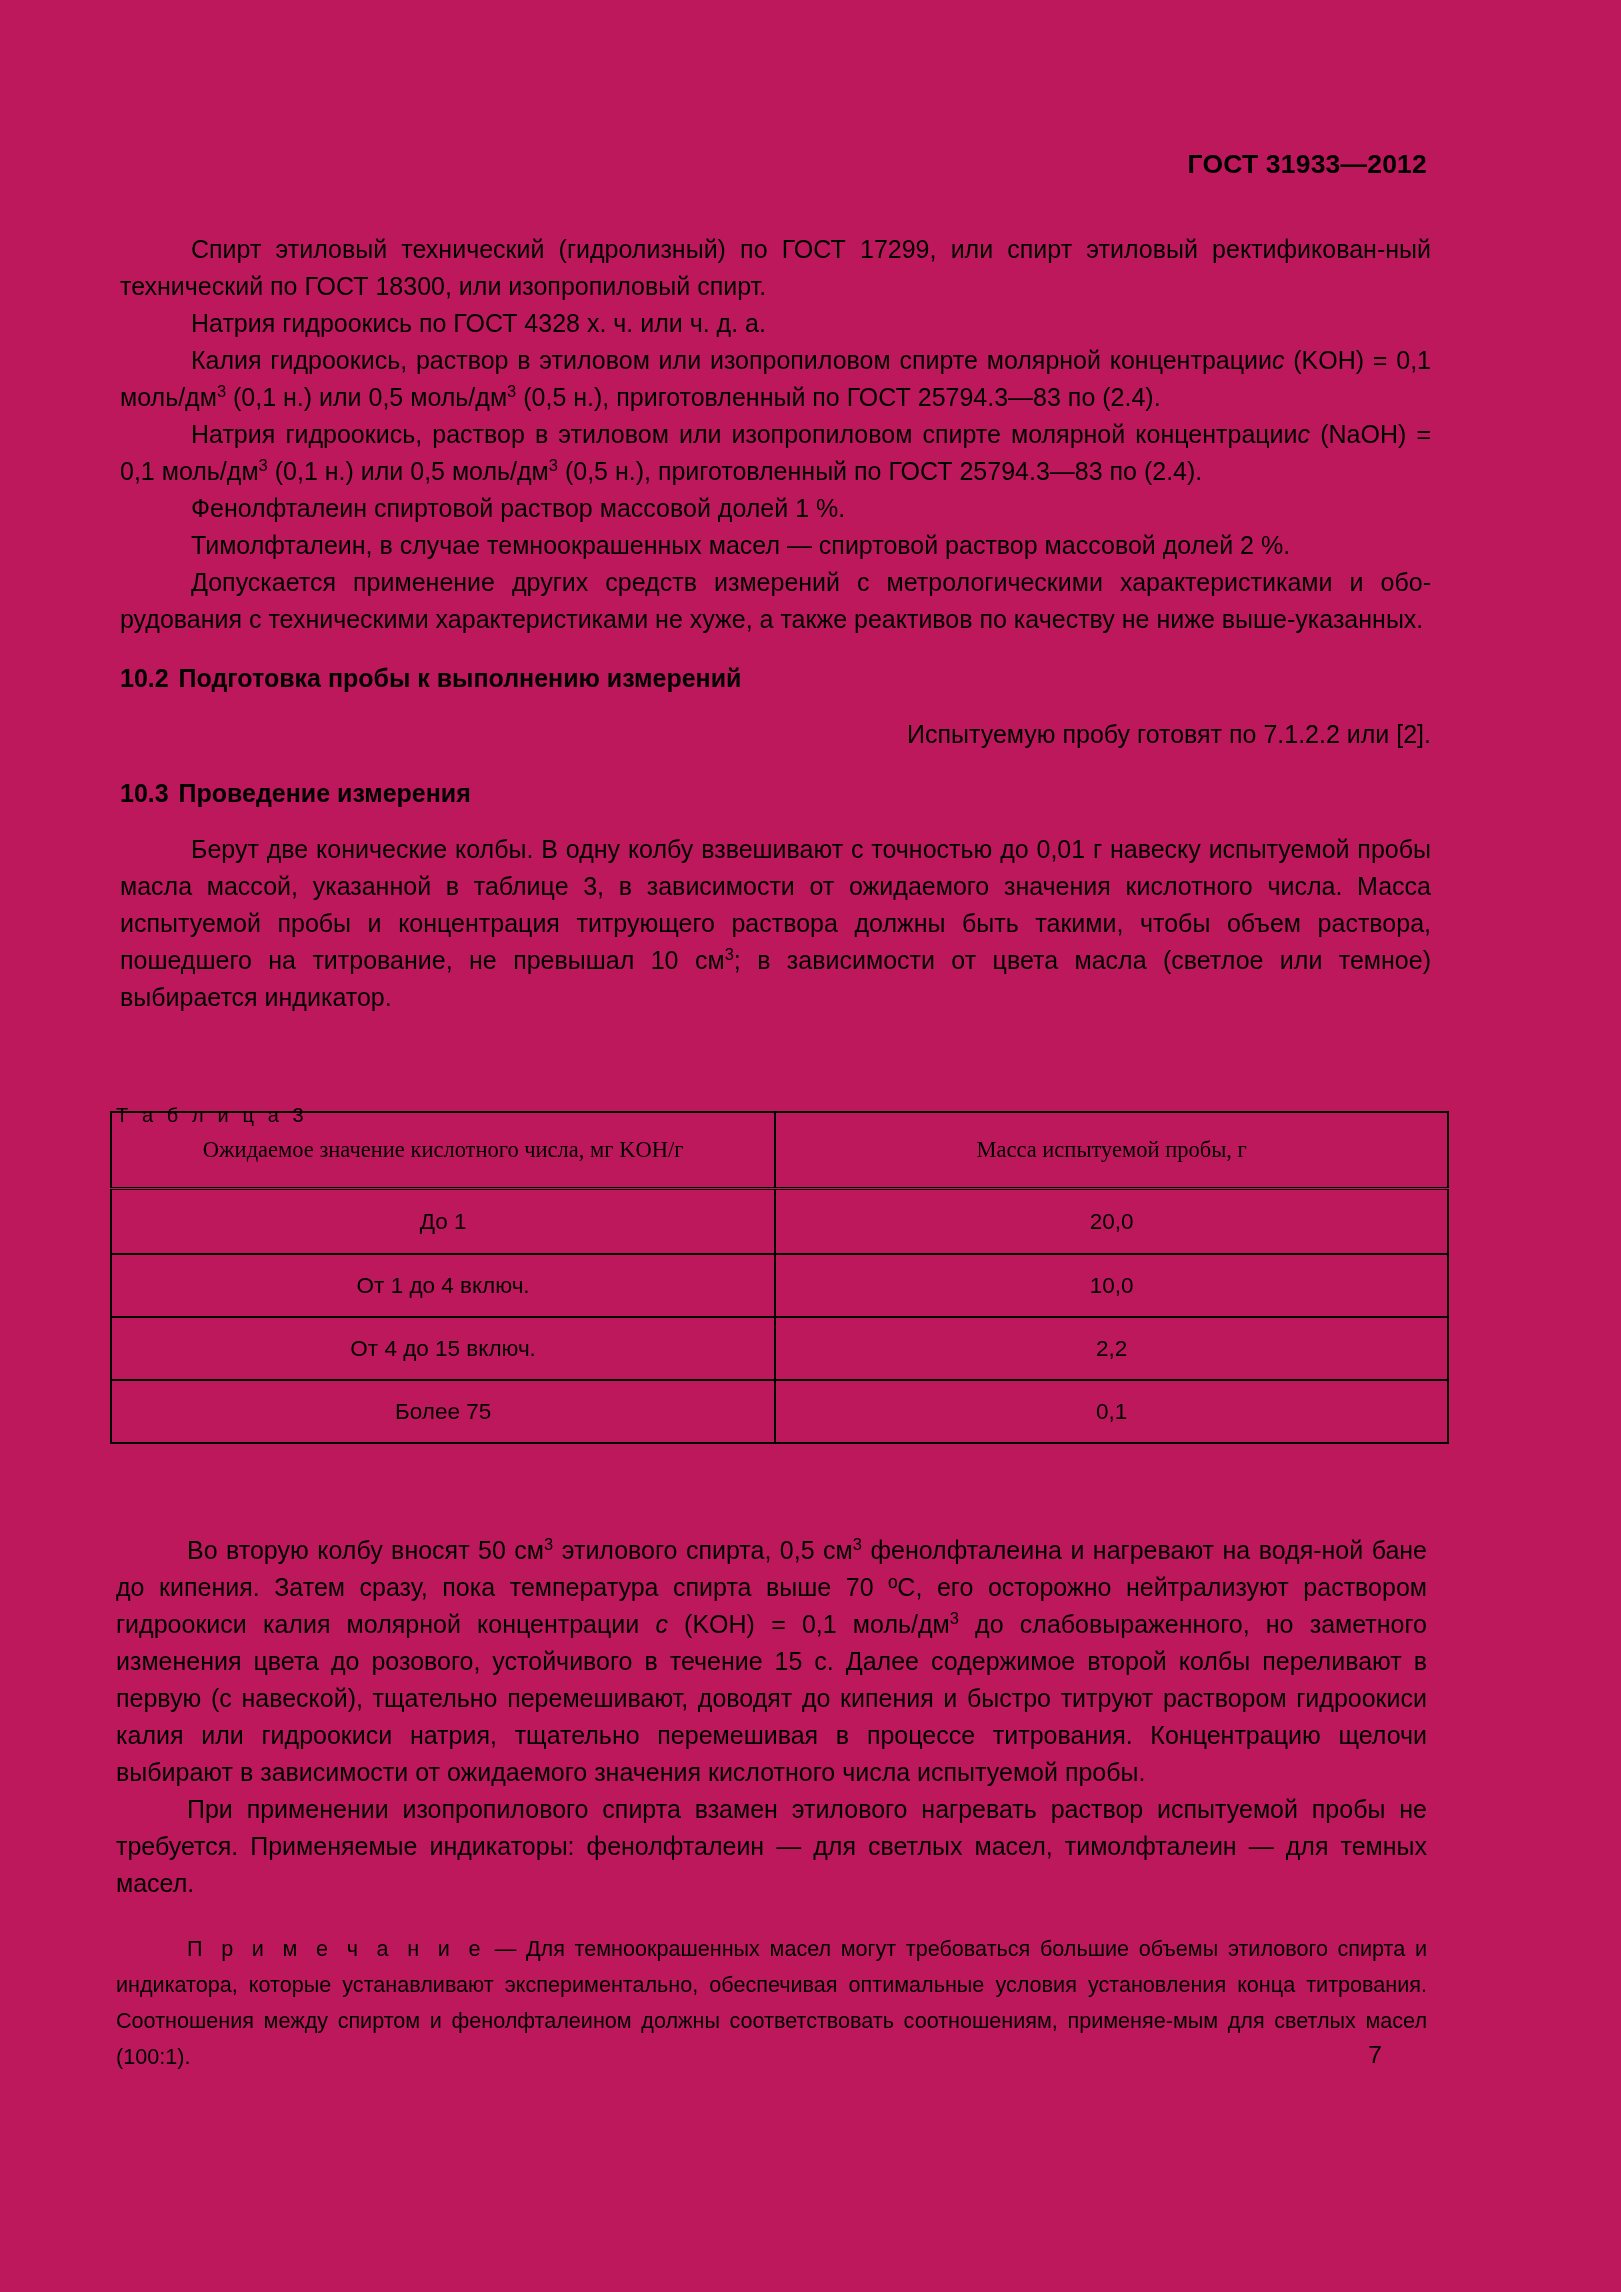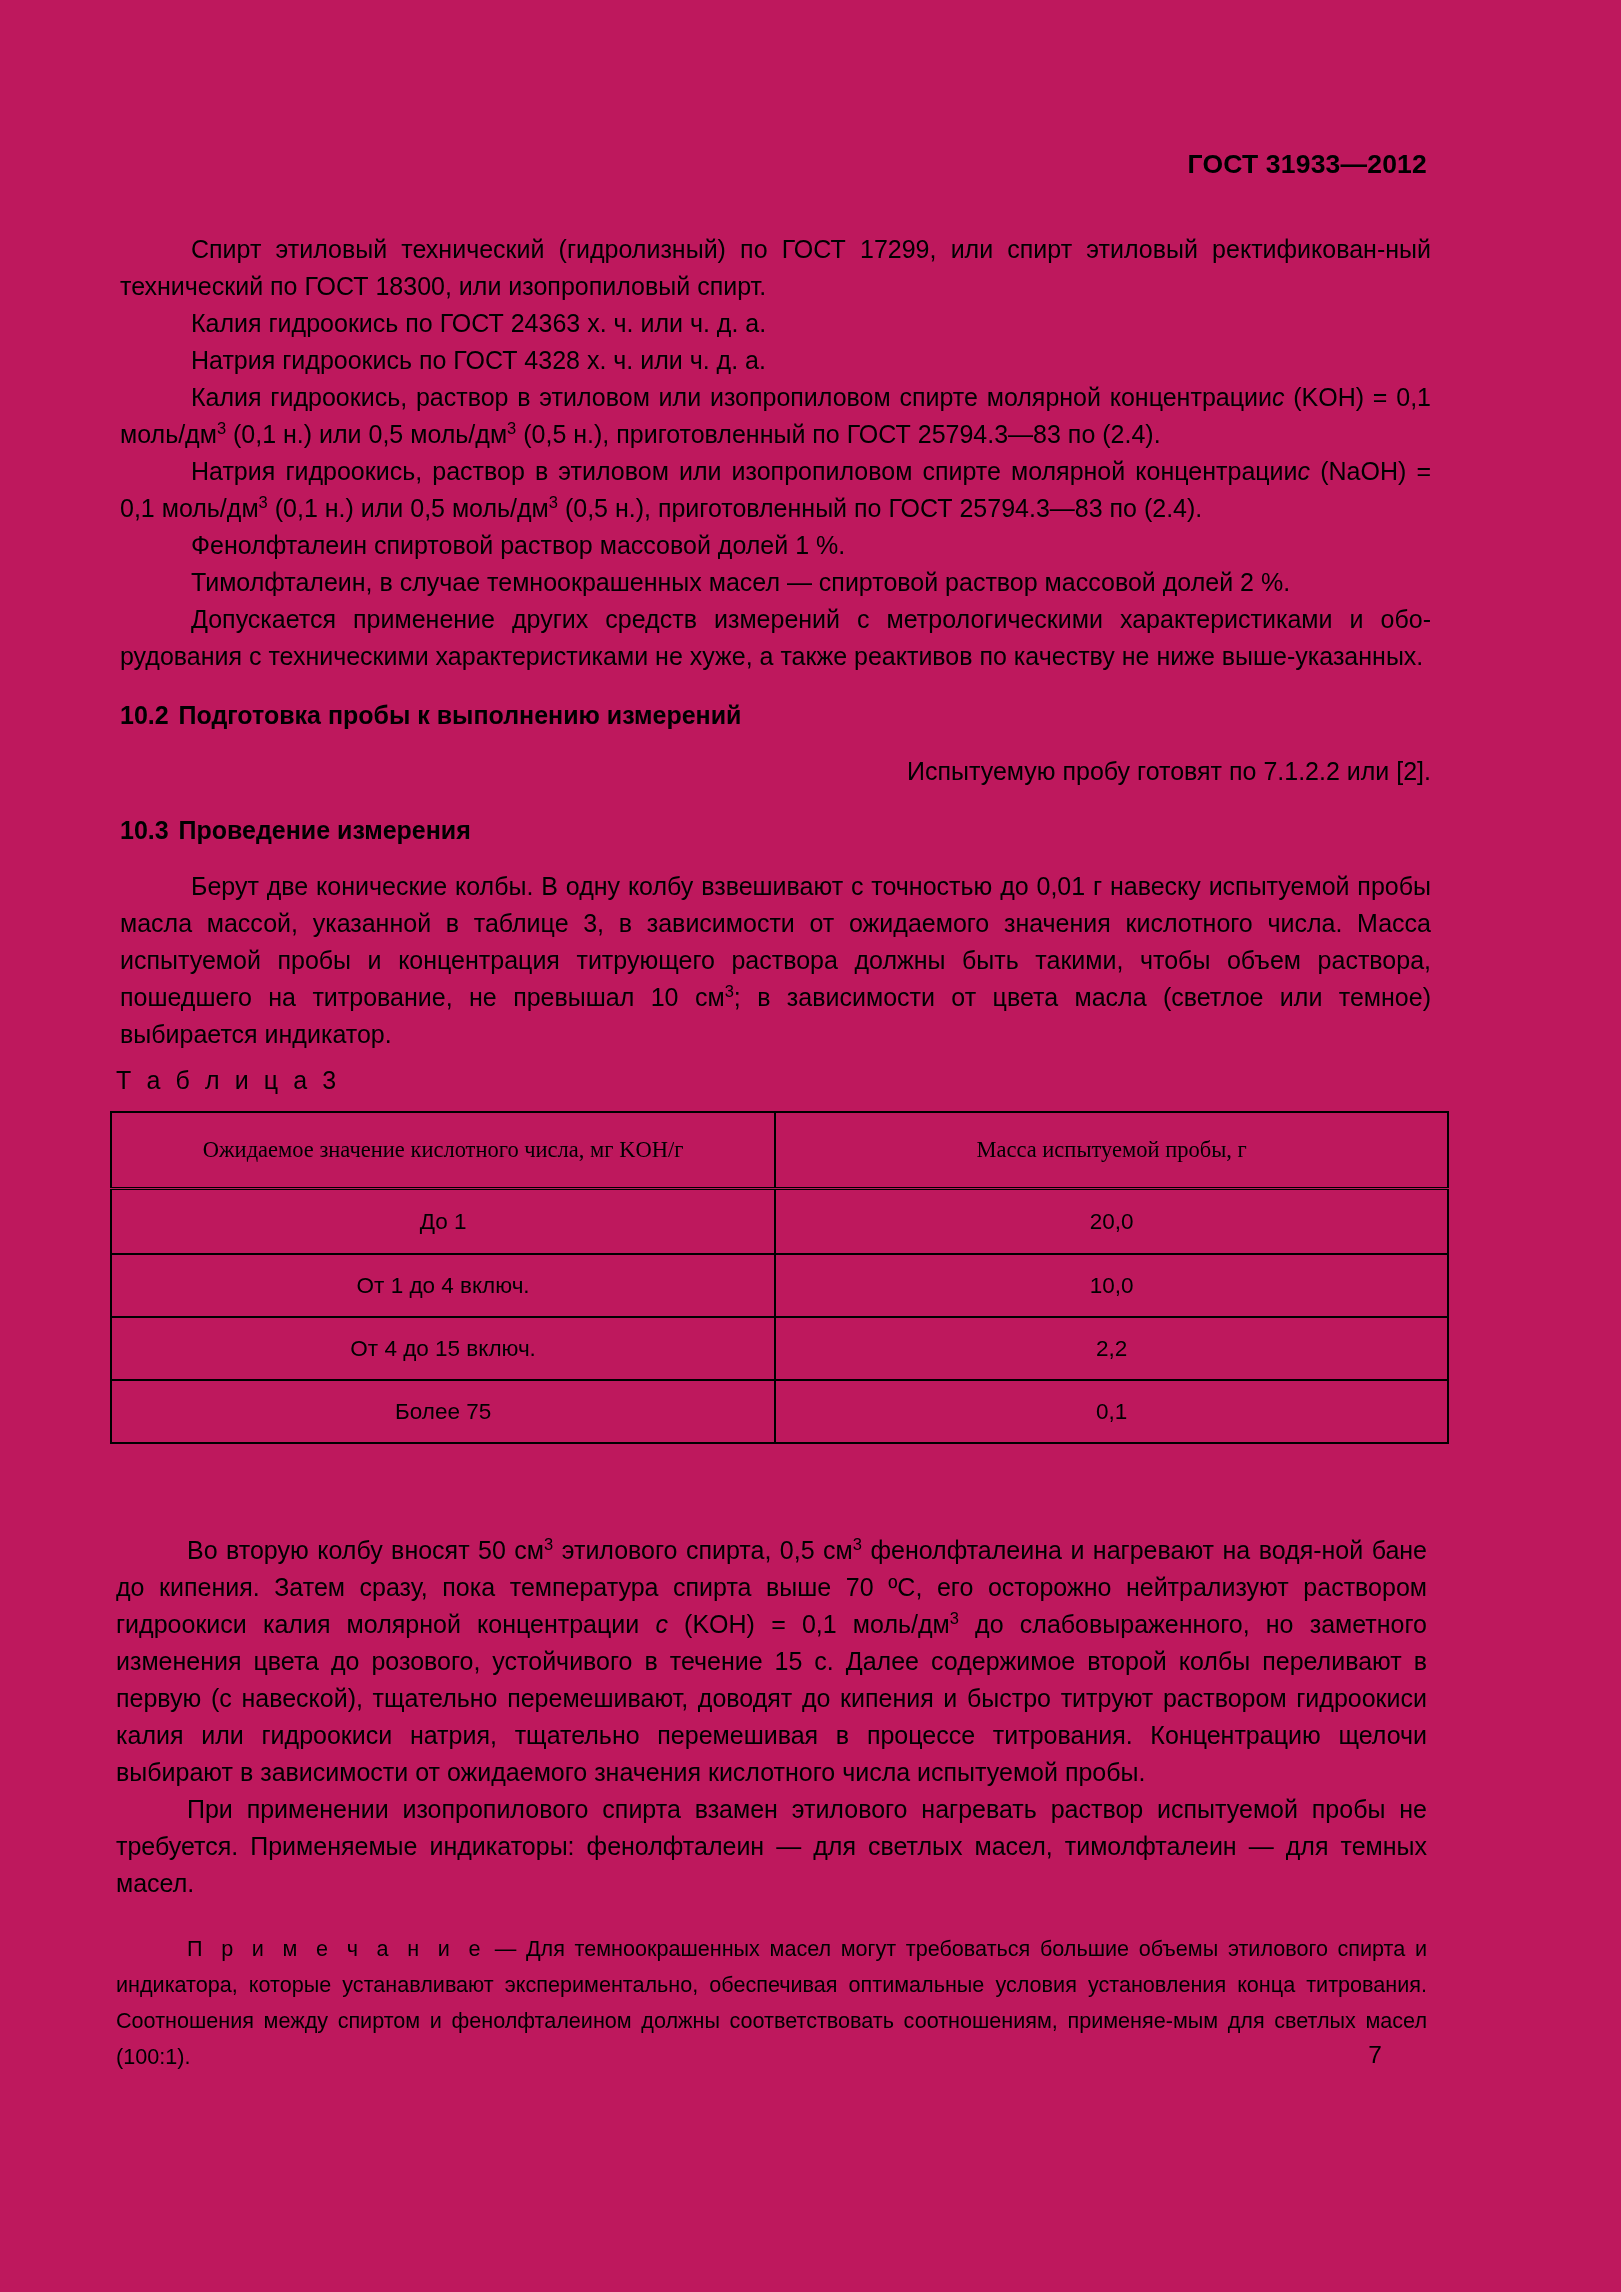--- a/index.html
+++ b/index.html
@@ -72,22 +72,22 @@
   }
   h3.subhead .num { margin-right: 9.8px; }
 
   .sp-before-head { height: 21.6px; }
   .sp-after-head  { height: 19.6px; }
 
   
   .table-caption {
     position: absolute;
     left: 0;
-    top: 1066px;
-    font-size: 25px;
+    top: 1104px;
+    font-size: 20px;
     letter-spacing: 4.1px;
   }
   table.gost-table {
     position: absolute;
     left: -5.9px;
     top: 1111px;
     width: 1337px;
     border-collapse: collapse;
     table-layout: fixed;
     font-size: 22.5px;
@@ -136,21 +136,20 @@
 <div class="page">
 
   <div class="content">
 
     <div class="page-header">ГОСТ 31933—2012</div>
 
     <div class="body-block">
 
       <p class="para"><span>Спирт этиловый технический (гидролизный) по ГОСТ 17299, или спирт этиловый ректификован-</span><span>ный технический по ГОСТ 18300, или изопропиловый спирт.</span></p>
 
-      <p class="para">Калия гидроокись по ГОСТ 24363 х. ч. или ч. д. а.</p>
 
       <p class="para">Натрия гидроокись по ГОСТ 4328 х. ч. или ч. д. а.</p>
 
       <p class="para"><span>Калия гидроокись, раствор в этиловом или изопропиловом спирте молярной концентрации</span><i class="var">с</i><span> (KOH) = 0,1 моль/дм</span><sup>3</sup><span> (0,1 н.) или 0,5 моль/дм</span><sup>3</sup><span> (0,5 н.), приготовленный по ГОСТ 25794.3—83 по (2.4).</span></p>
 
       <p class="para"><span>Натрия гидроокись, раствор в этиловом или изопропиловом спирте молярной концентрации</span><i class="var">с</i><span> (NaOH) = 0,1 моль/дм</span><sup>3</sup><span> (0,1 н.) или 0,5 моль/дм</span><sup>3</sup><span> (0,5 н.), приготовленный по ГОСТ 25794.3—83 по (2.4).</span></p>
 
       <p class="para">Фенолфталеин спиртовой раствор массовой долей 1 %.</p>
 
       <p class="para">Тимолфталеин, в случае темноокрашенных масел — спиртовой раствор массовой долей 2 %.</p>

